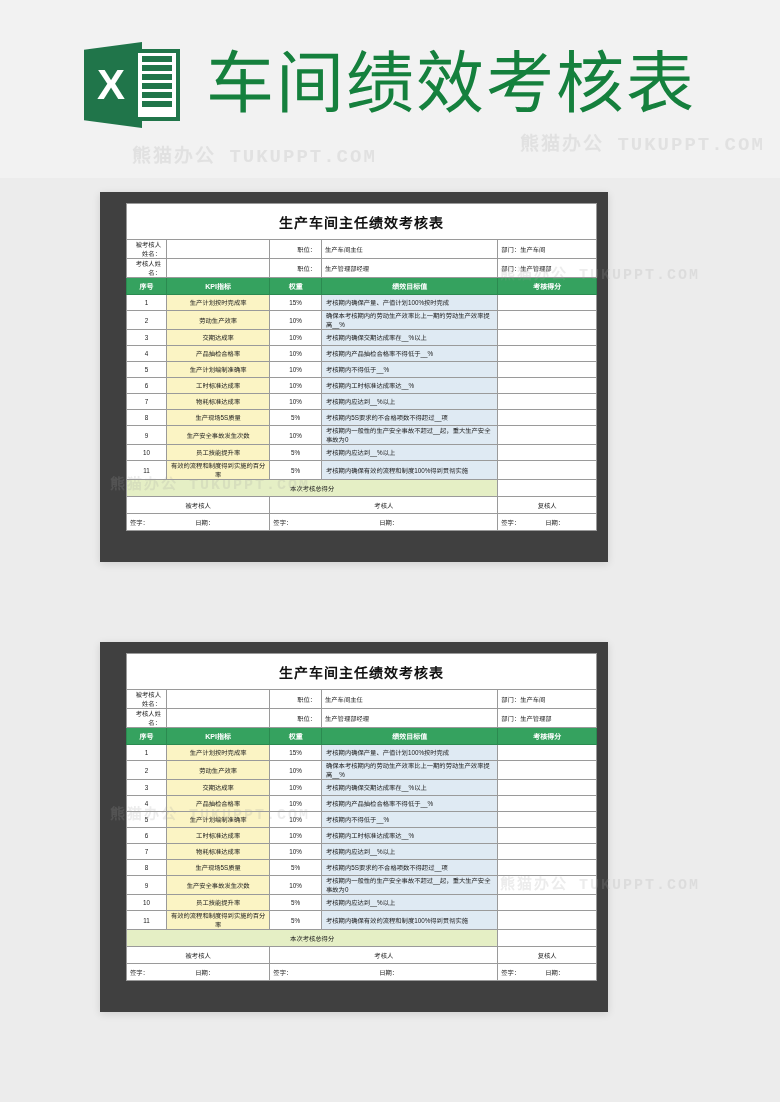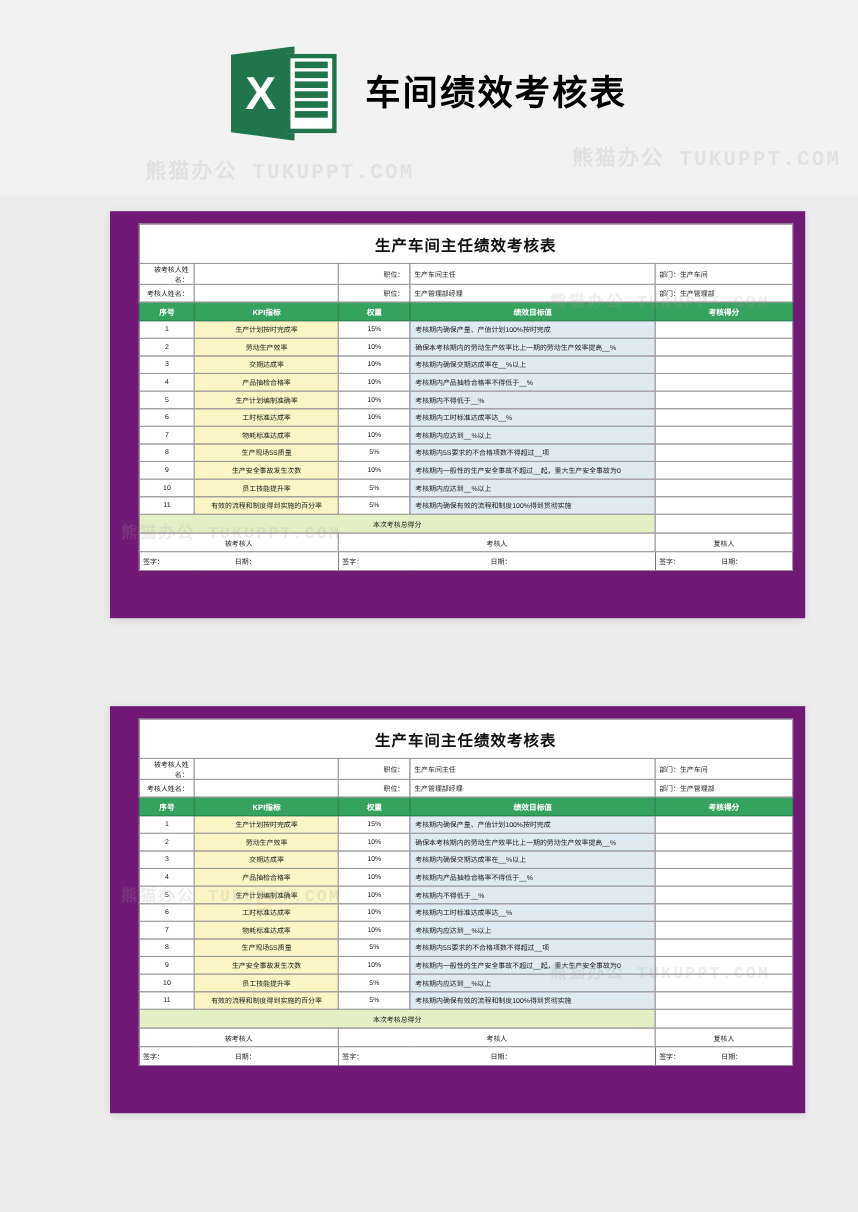--- a/index.html
+++ b/index.html
@@ -62,23 +62,23 @@
     background: #ffffff;
     border: 4px solid #20754a;
   }
   .xls-logo .sheet .bar {
     height: 6px;
     background: #20754a;
     margin: 3px 4px;
   }
   .banner-text { display: flex; flex-direction: column; }
   .banner-title {
-    font-size: 32px;
-    font-weight: bold;
-    color: #000000;
+    font-size: 68px;
+    font-weight: normal;
+    color: #15803d;
     letter-spacing: 2px;
     line-height: 1.08;
     white-space: nowrap;
   }
   .banner-sub {
     margin-top: 7px;
     font-size: 21px;
     color: #3b3b3b;
     letter-spacing: 1px;
     white-space: nowrap;
@@ -99,22 +99,22 @@
   .doc-area {
     position: relative;
     width: 780px;
     height: 924px;
     background: #ececec;
     overflow: hidden;
   }
   .page {
     position: absolute;
     left: 100px;
-    width: 632px;
-    background: #701a75;
+    width: 508px;
+    background: #404040;
     box-shadow: 0 2px 8px rgba(0,0,0,0.12);
     padding: 11px 11px 14px 26px;
   }
   #page-1 { top: 14px; height: 370px; }
   #page-2 { top: 464px; height: 370px; }
 
   table.kpi {
     width: 100%;
     border-collapse: collapse;
     table-layout: fixed;

